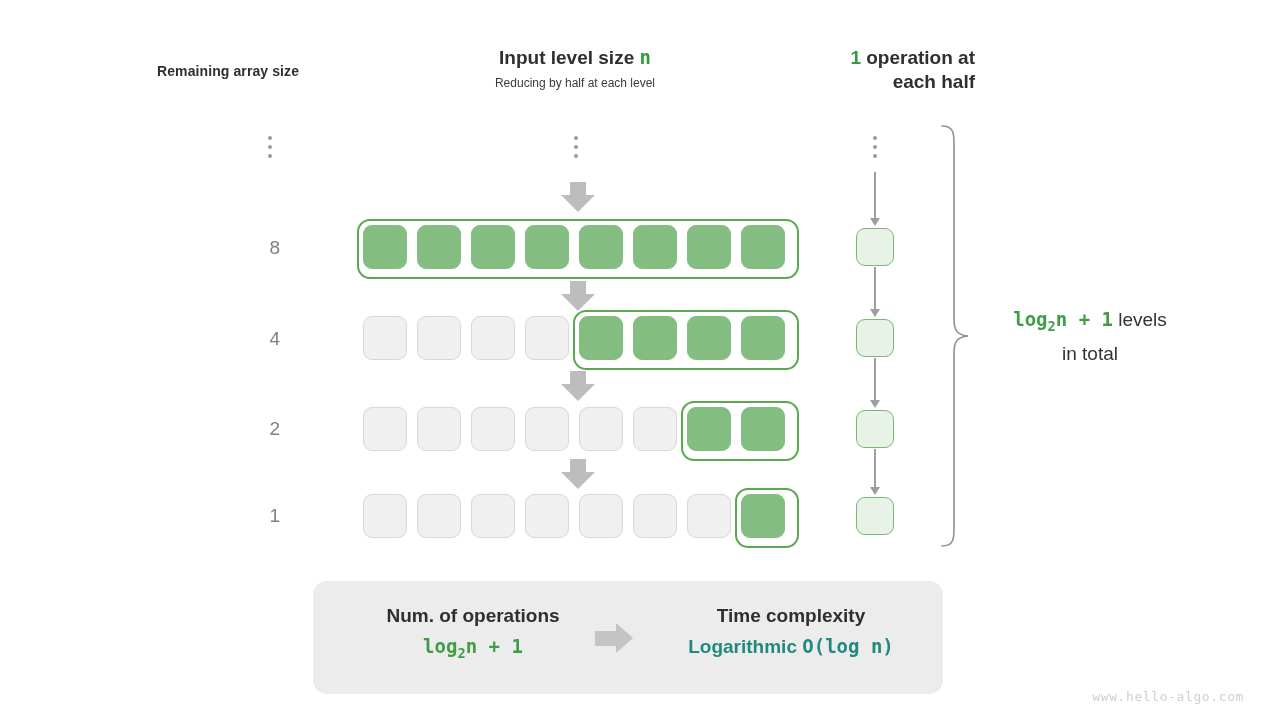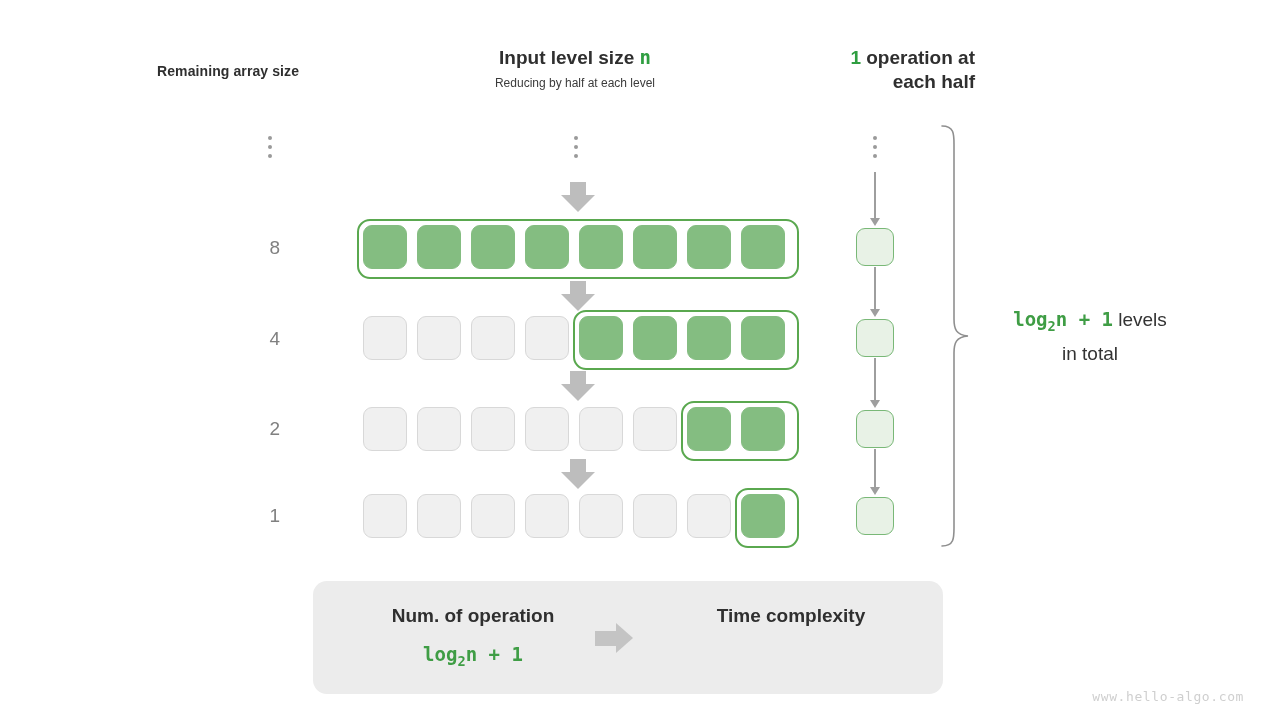--- a/index.html
+++ b/index.html
@@ -78,21 +78,21 @@
 
   
   #summary{
     position:absolute;left:313px;top:581px;width:630px;height:113px;
     background:#ececec;border-radius:14px;
   }
   #summary .col{position:absolute;top:24px;text-align:center;}
   #sum-left{left:160px;width:290px;transform:translateX(-145px);}
   #sum-right{left:478px;width:330px;transform:translateX(-165px);}
   #summary .title{font-size:19px;font-weight:bold;color:#2f2f2f;white-space:nowrap;}
-  #summary .value{margin-top:16px;font-size:19px;font-weight:bold;white-space:nowrap;}
+  #summary .value{margin-top:8px;font-size:19px;font-weight:bold;white-space:nowrap;}
   #summary .value.gr{color:#3f9d45;font-family:"DejaVu Sans Mono", monospace;}
   #summary .value.tl{color:#1f8a7e;}
   #summary .value.tl .big{font-family:"Liberation Sans",sans-serif;}
   #summary .value.tl .mo{font-family:"DejaVu Sans Mono", monospace;}
   .rightarrow{position:absolute;left:595px;top:623px;width:44px;height:30px;}
   .rightarrow .shaft{position:absolute;left:0;top:8px;width:22px;height:15px;background:#c4c4c4;}
   .rightarrow .head{
     position:absolute;left:21px;top:0;width:0;height:0;
     border-top:15px solid transparent;border-bottom:15px solid transparent;
     border-left:17px solid #c4c4c4;
@@ -238,25 +238,26 @@
   <div id="brace-note">
     <div class="l1">
       <span class="f"><span>log</span><sub>2</sub><span>n + 1</span></span>
       <span class="t">levels</span>
     </div>
     <div class="l2">in total</div>
   </div>
 
   <div id="summary">
     <div class="col" id="sum-left">
-      <div class="title">Num. of operation</div>
+      <div class="title">Num. of operations</div>
       <div class="value gr"><span>log</span><sub>2</sub><span>n + 1</span></div>
     </div>
     <div class="col" id="sum-right">
       <div class="title">Time complexity</div>
+      <div class="value tl"><span class="big">Logarithmic</span> <span class="mo">O(log n)</span></div>
     </div>
   </div>
   <div class="rightarrow">
     <div class="shaft"></div>
       <div class="head"></div>
   </div>
 
   <div id="watermark">www.hello-algo.com</div>
 
 </div>

